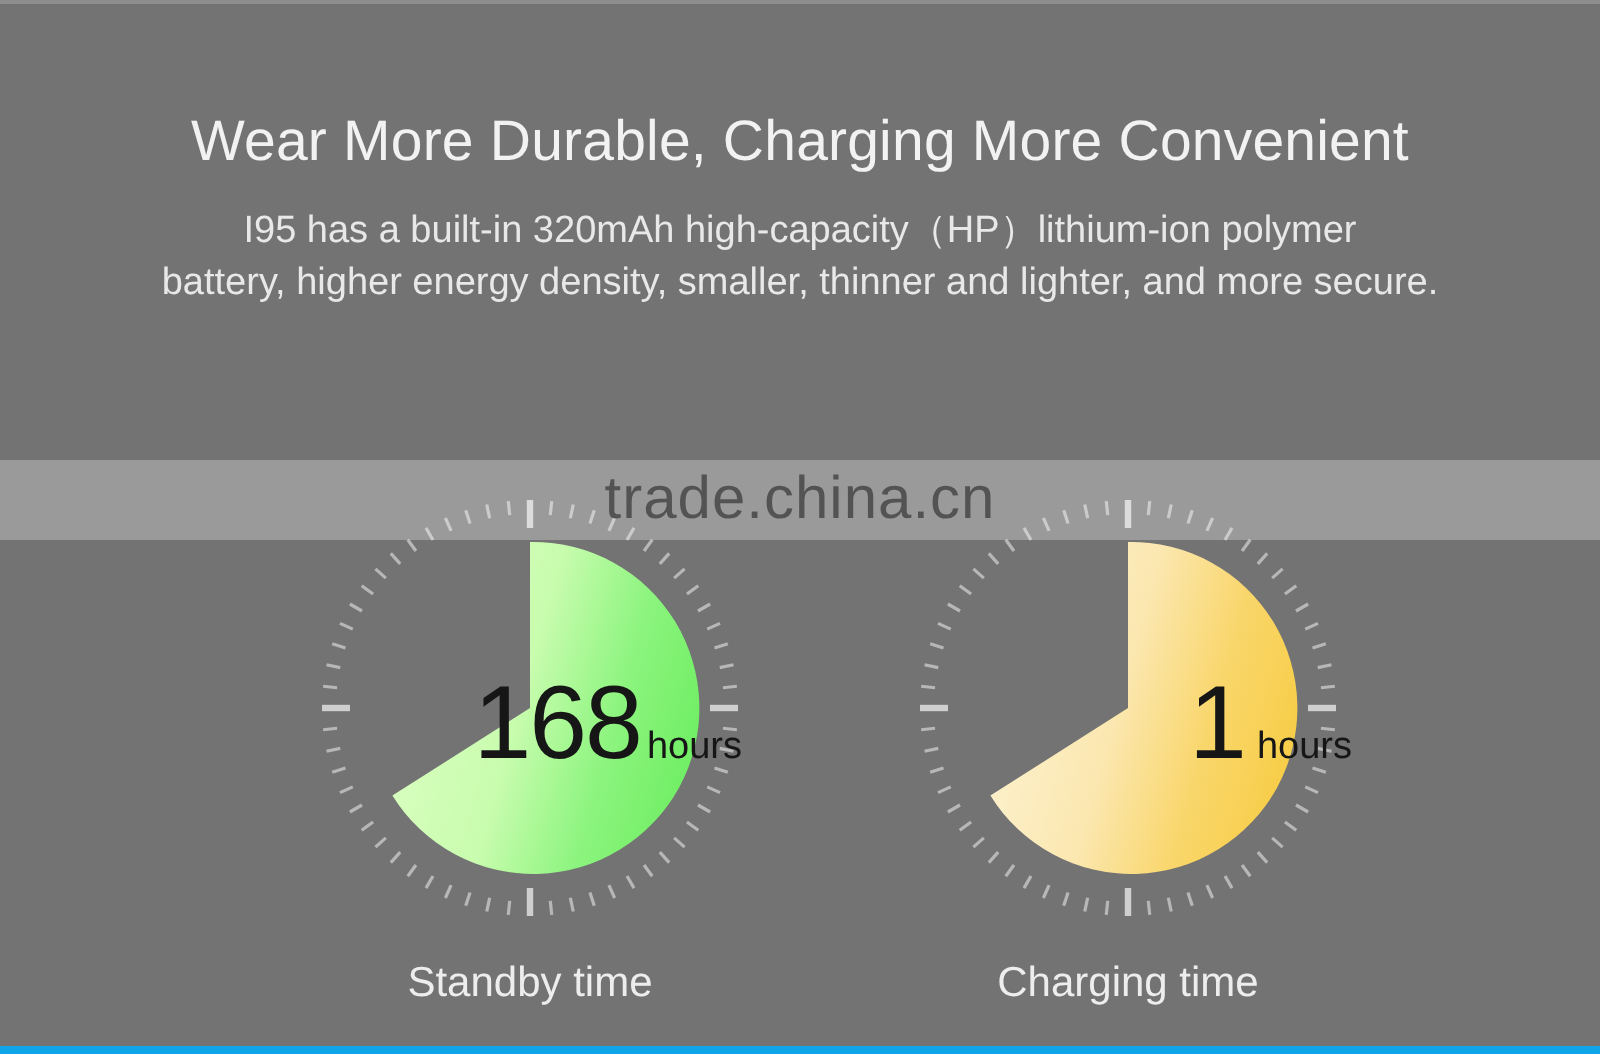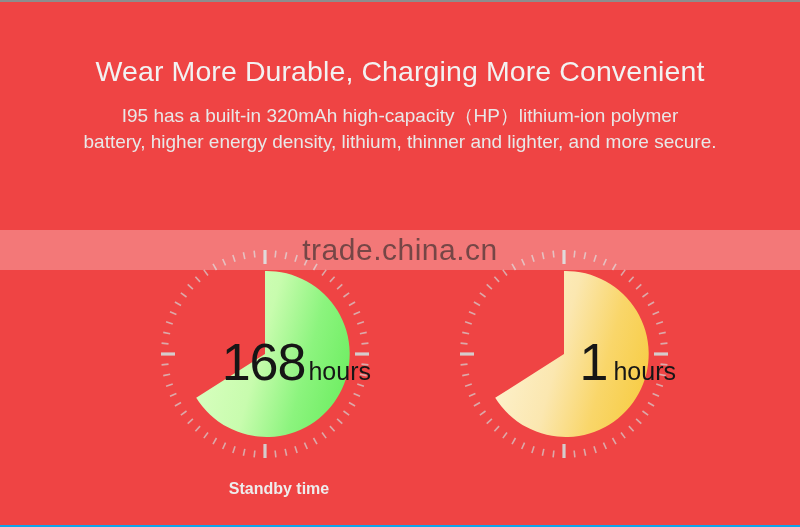--- a/index.html
+++ b/index.html
@@ -10,24 +10,24 @@
     width: 800px;
     height: 527px;
     overflow: hidden;
     font-family: "Liberation Sans", sans-serif;
     background: #434343;
   }
   #page {
     position: relative;
     width: 800px;
     height: 527px;
-    background: #ef4444;
+    background: #737373;
     box-sizing: border-box;
     border-top: 2px solid #8d8d8d;
-    border-bottom: 2px solid #0ea5e9;
+    border-bottom: 4px solid #0ea5e9;
     overflow: hidden;
   }
 
   
   .headline {
     position: absolute;
     left: 0;
     top: 52px;
     width: 800px;
     text-align: center;
@@ -131,51 +131,51 @@
     transform: translateY(8px);
   }
   .bignum {
     font-size: 52px;
     color: #161616;
     font-weight: 400;
     line-height: 1;
     letter-spacing: -1px;
   }
   .unit {
-    font-size: 25px;
+    font-size: 19px;
     color: #161616;
     font-weight: 400;
     line-height: 1;
     margin-left: 3px;
   }
   .gauge.g2 .centerlabel .inner { transform: translateY(8px) translateX(6px); }
   .gauge.g2 .unit { margin-left: 6px; }
 
   .gauge-caption {
     position: absolute;
-    left: 15px;
+    left: 1px;
     top: 232px;
     width: 300px;
     text-align: center;
     color: #ededed;
-    font-size: 16px;
-    font-weight: 700;
+    font-size: 21px;
+    font-weight: 400;
     white-space: nowrap;
   }
 </style>
 </head>
 <body>
 
 <div id="page">
 
   <div class="headline">Wear More Durable, Charging More Convenient</div>
 
   <div class="subcopy">
     <span class="line">I95 has a built-in 320mAh high-capacity（HP）lithium-ion polymer</span>
-    <span class="line">battery, higher energy density, lithium, thinner and lighter, and more secure.</span>
+    <span class="line">battery, higher energy density, smaller, thinner and lighter, and more secure.</span>
   </div>
 
   <div class="gauges">
 
     <div class="gauge g1">
       <div class="dial">
         <svg viewBox="0 0 212 212">
           <defs>
             <linearGradient id="greenGrad" x1="0" y1="0.35" x2="1" y2="0.65">
               <stop offset="0%" stop-color="#dcffc3"></stop>
@@ -334,20 +334,21 @@
             </g>
           <path fill="url(#yellowGrad)" d="M 106 106 L 106 23 A 83 83 0 1 1 37.2 149.8 Z"></path>
         </svg>
         <div class="centerlabel">
           <div class="inner">
             <span class="bignum">1</span>
             <span class="unit">hours</span>
           </div>
         </div>
       </div>
+      <div class="gauge-caption">Charging time</div>
     </div>
 
   </div>
 
   <div class="watermark-band"></div>
   <div class="watermark-text">trade.china.cn</div>
 
 </div>
 
 </body></html>

